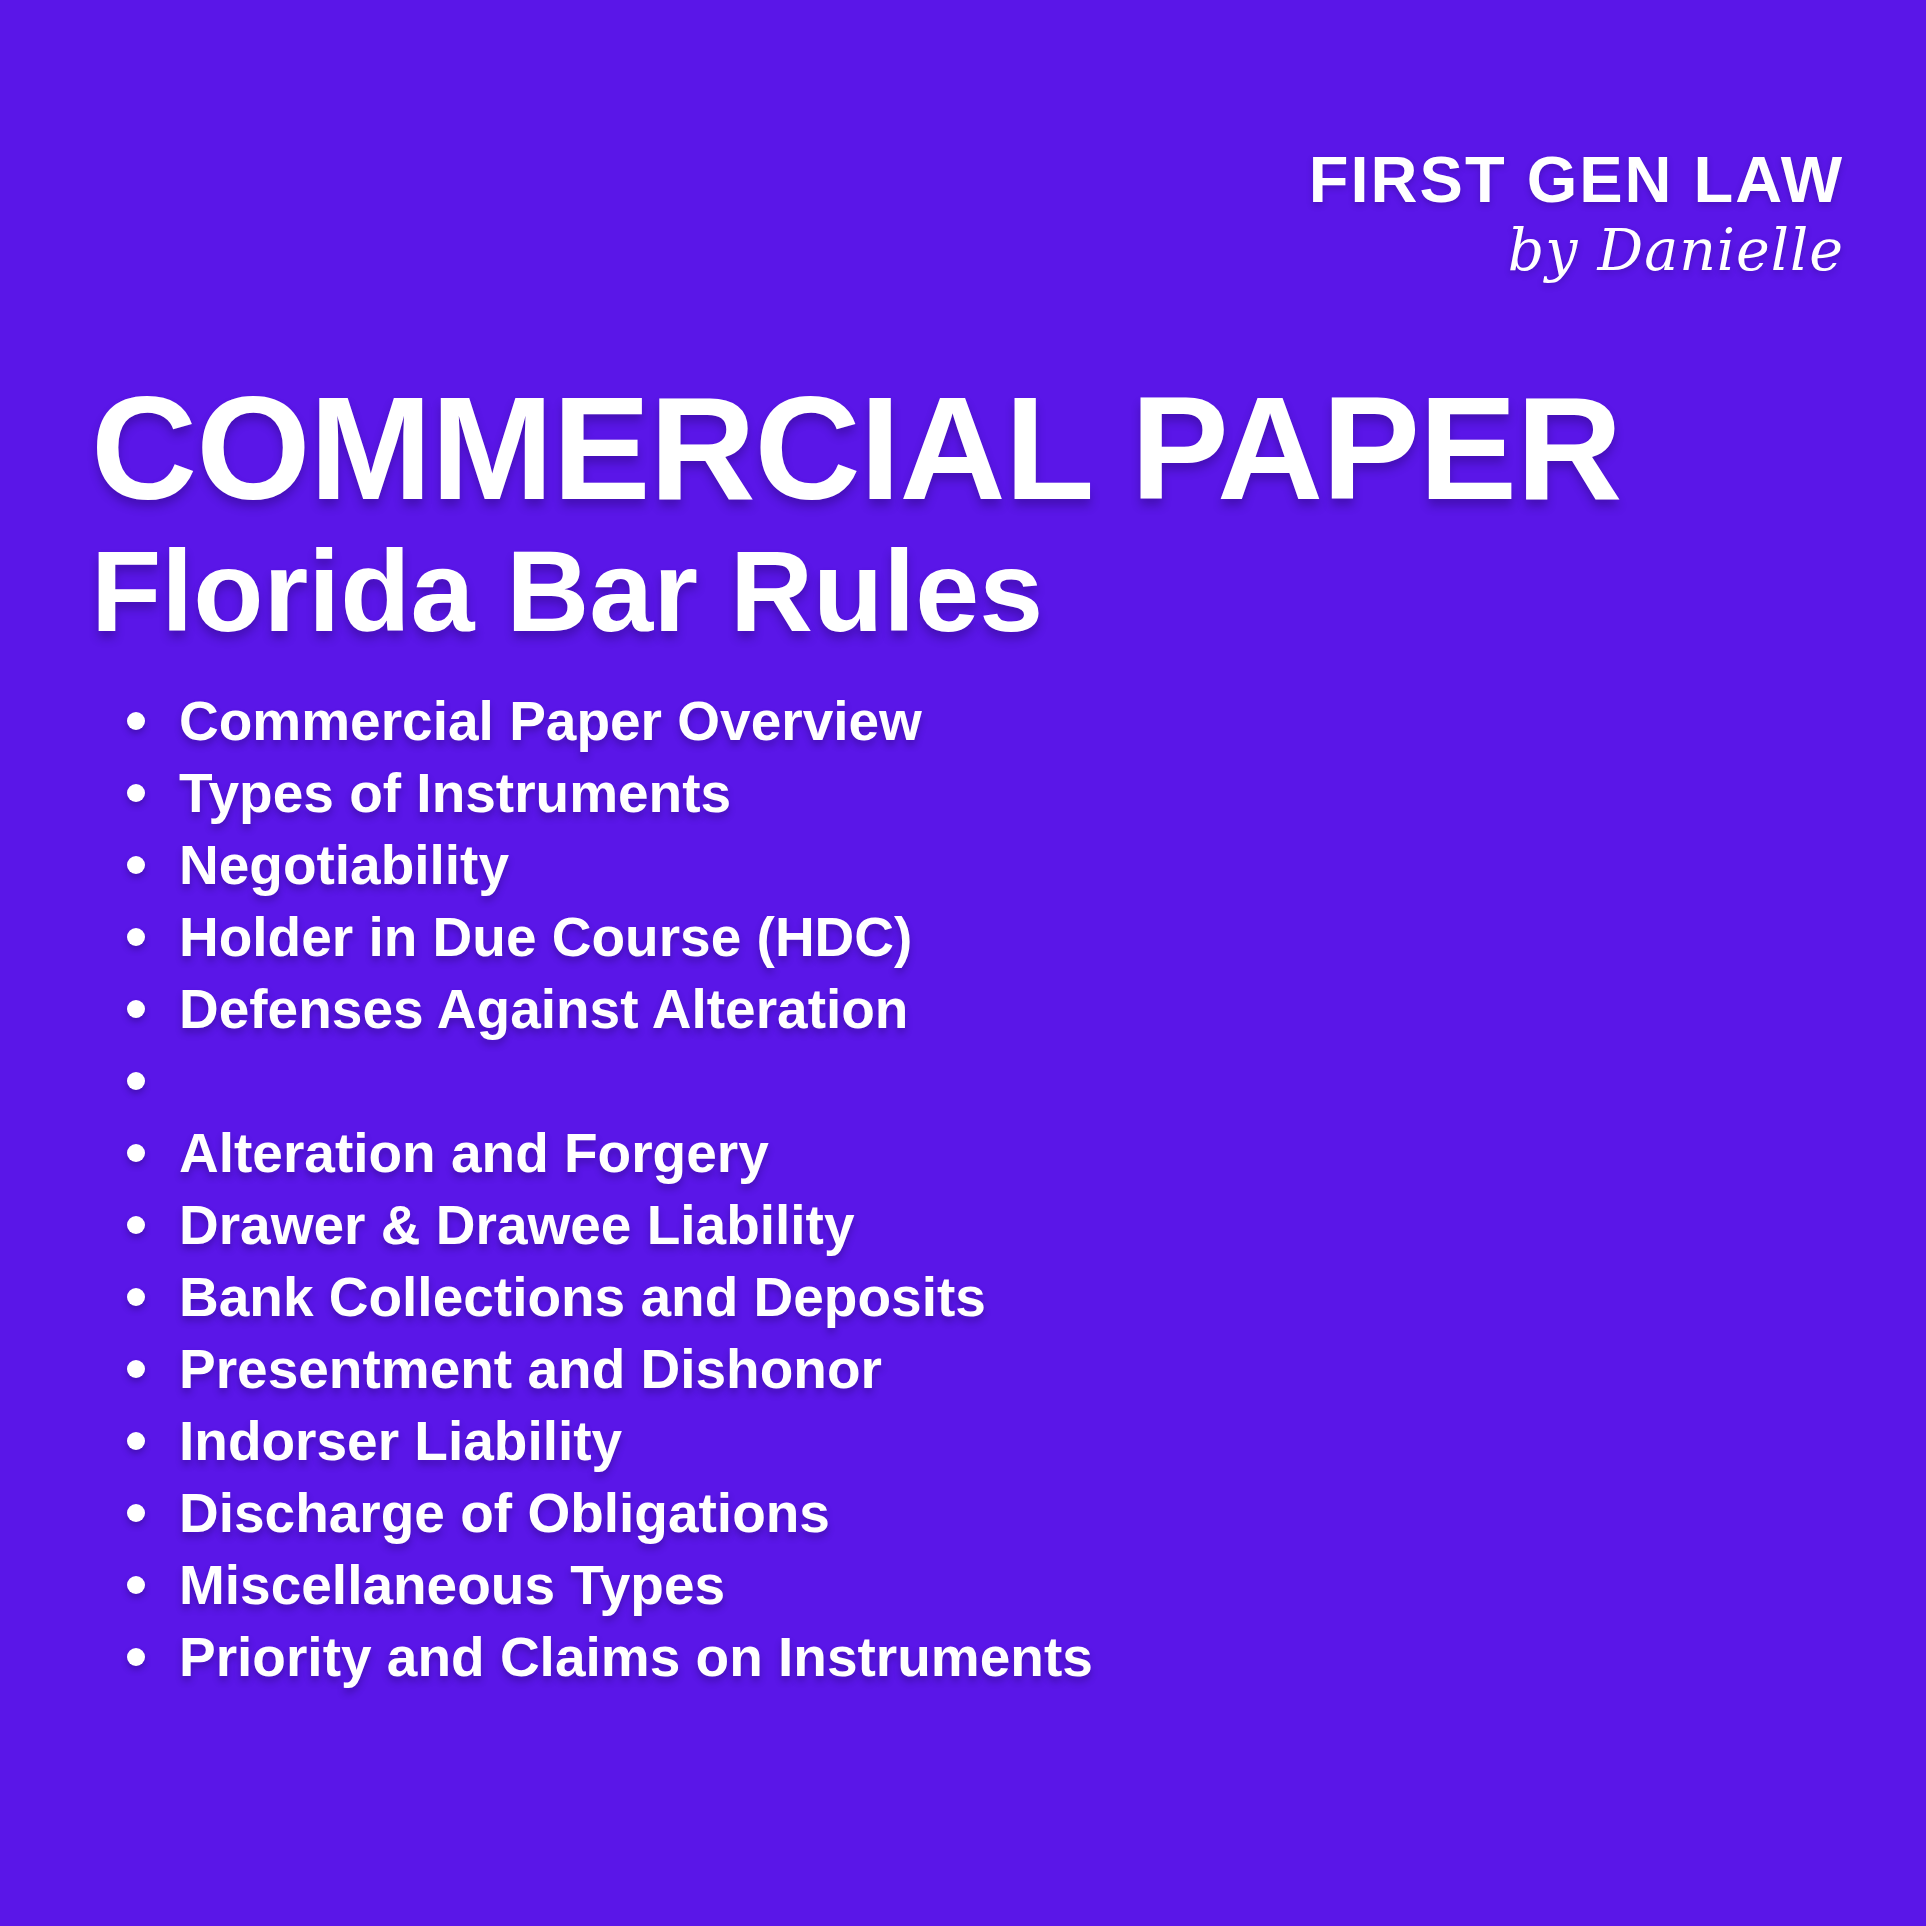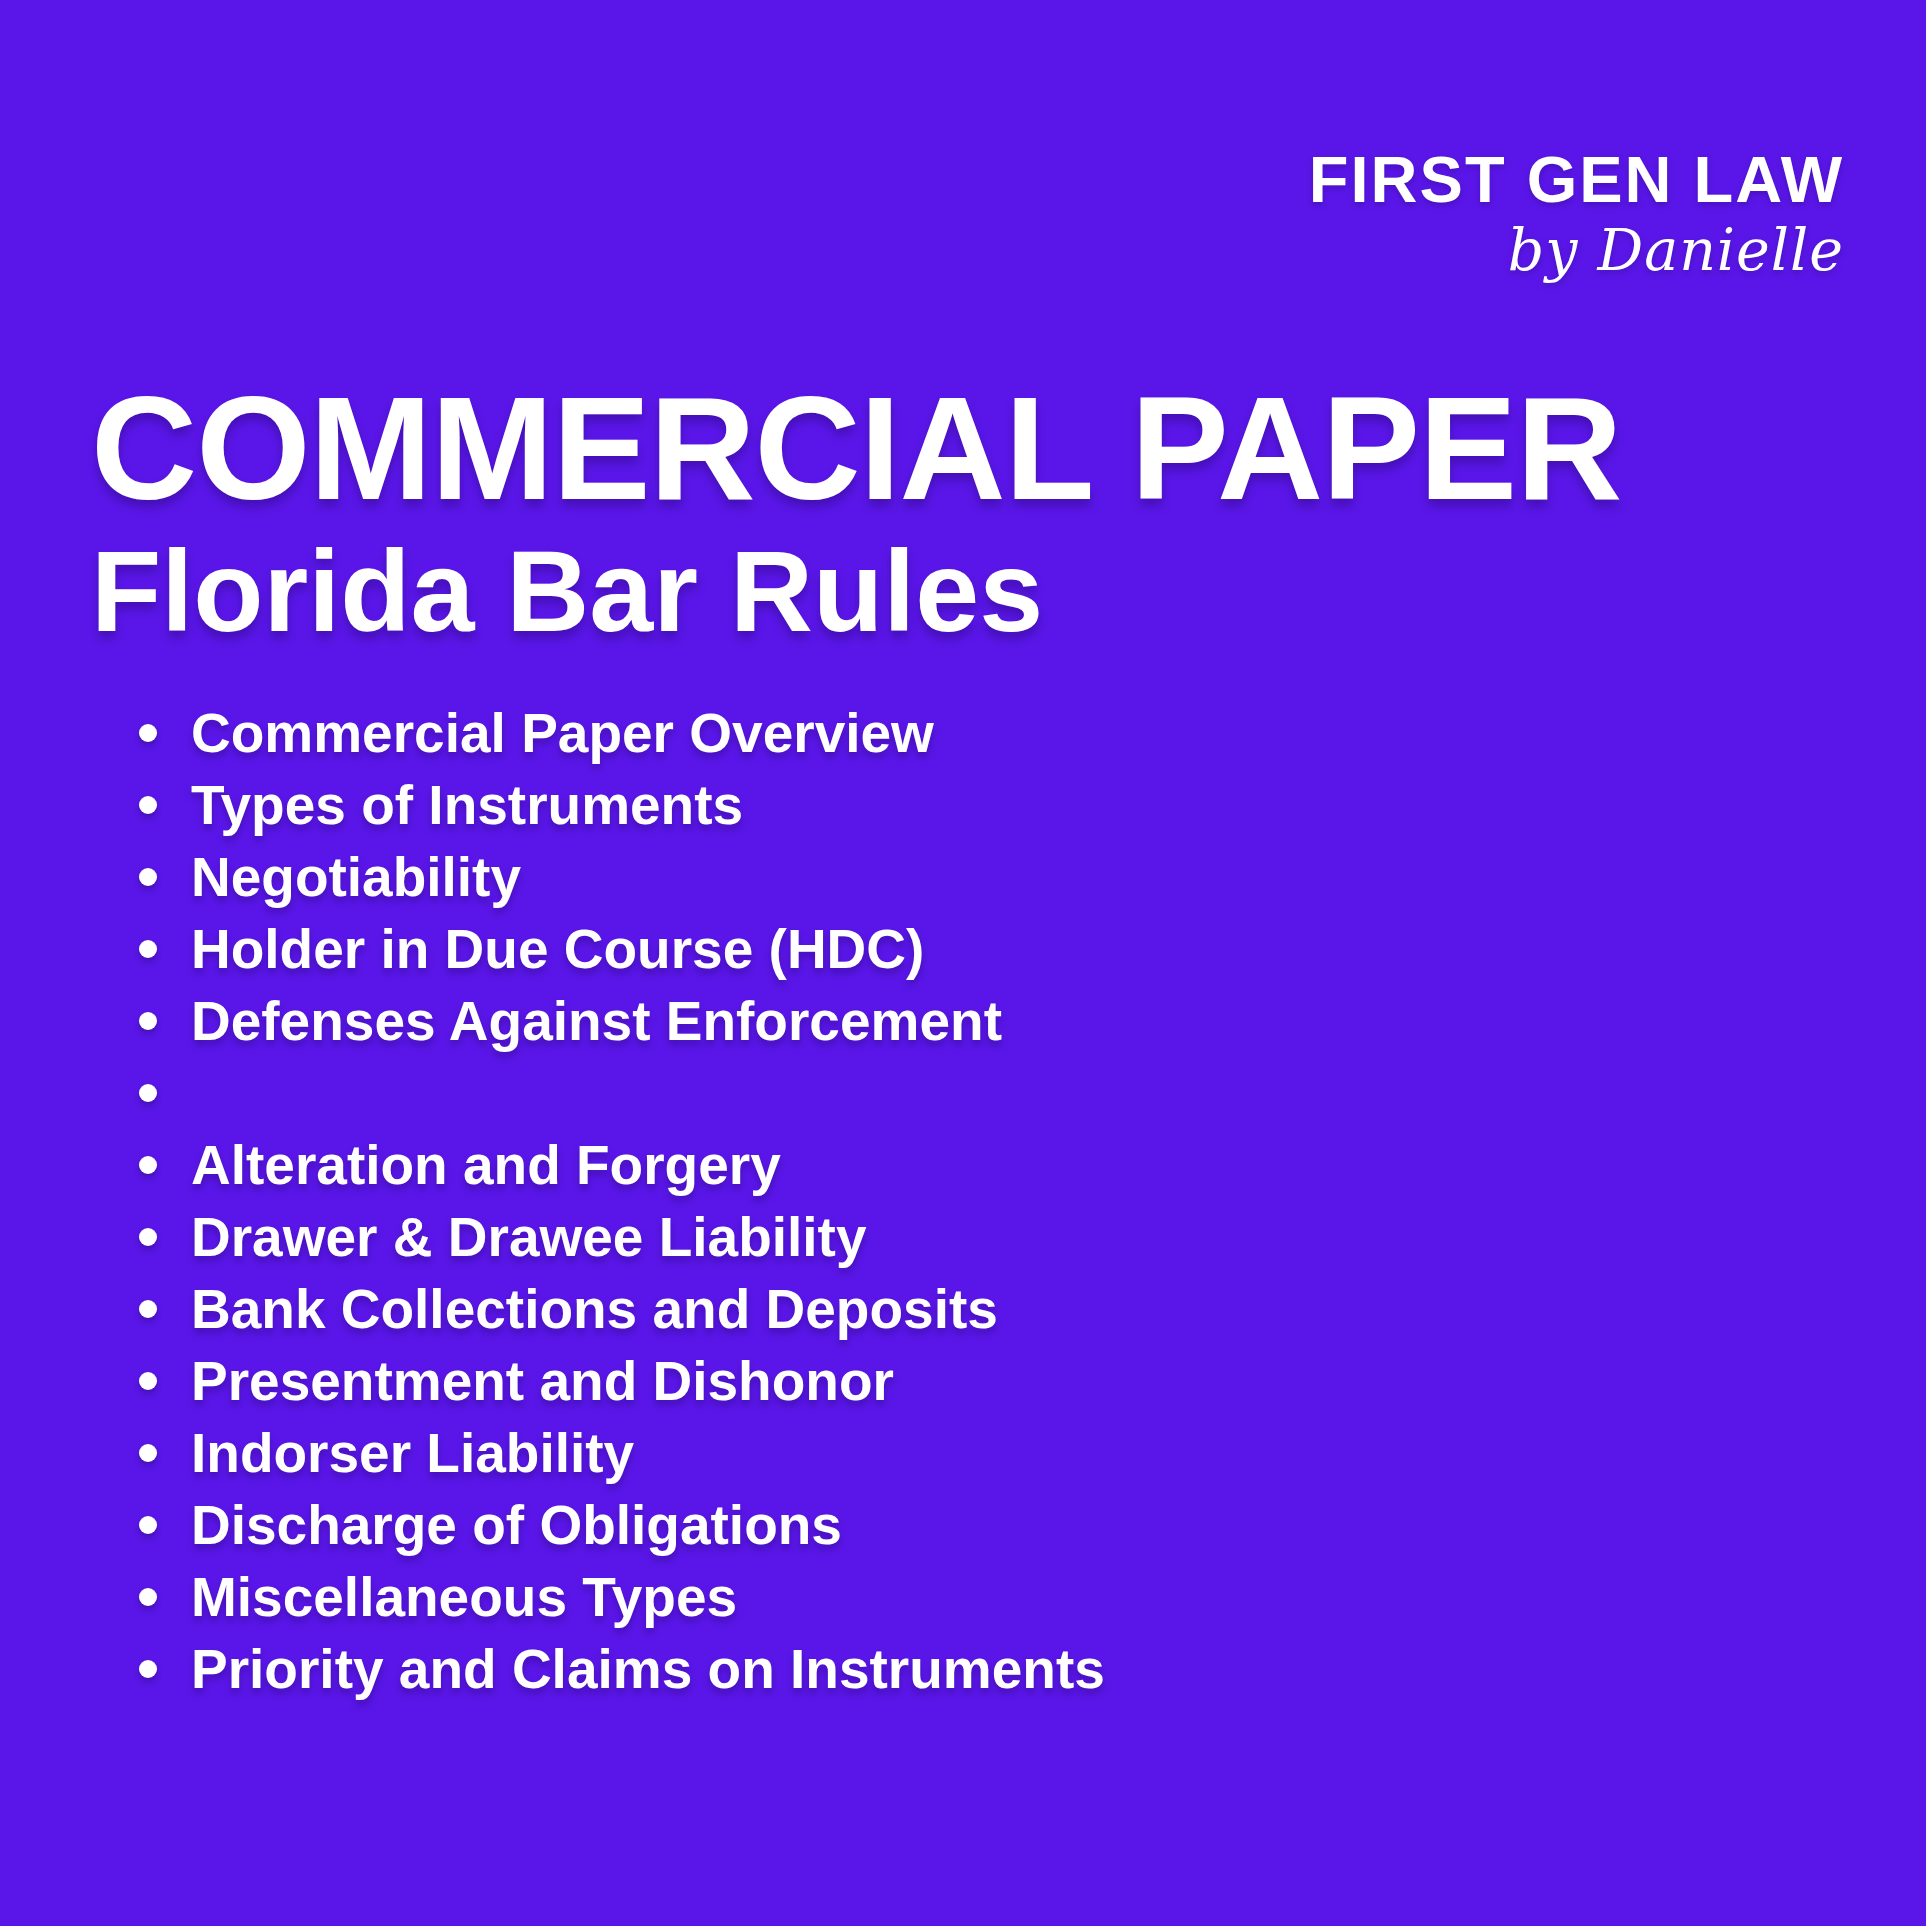--- a/index.html
+++ b/index.html
@@ -63,21 +63,21 @@
     letter-spacing: 0;
     white-space: nowrap;
     text-shadow: 0 7px 10px rgba(20, 0, 70, 0.3);
   }
 
   
   .topics {
     position: absolute;
     left: 127px;
     top: 685px;
-    margin: 12px;
+    margin: 0;
     padding: 0;
     list-style: none;
   }
   .topics li {
     display: flex;
     align-items: center;
     height: 72px;
   }
   .bullet-dot {
     flex: 0 0 auto;
@@ -120,21 +120,21 @@
     <li>
       <span class="bullet-dot"></span>
       <span class="topic-label">Negotiability</span>
     </li>
     <li>
       <span class="bullet-dot"></span>
       <span class="topic-label">Holder in Due Course (HDC)</span>
     </li>
     <li>
       <span class="bullet-dot"></span>
-      <span class="topic-label">Defenses Against Enforcement</span>
+      <span class="topic-label">Defenses Against Alteration</span>
     </li>
     <li>
       <span class="bullet-dot"></span>
     </li>
     <li>
       <span class="bullet-dot"></span>
       <span class="topic-label">Alteration and Forgery</span>
     </li>
     <li>
       <span class="bullet-dot"></span>

